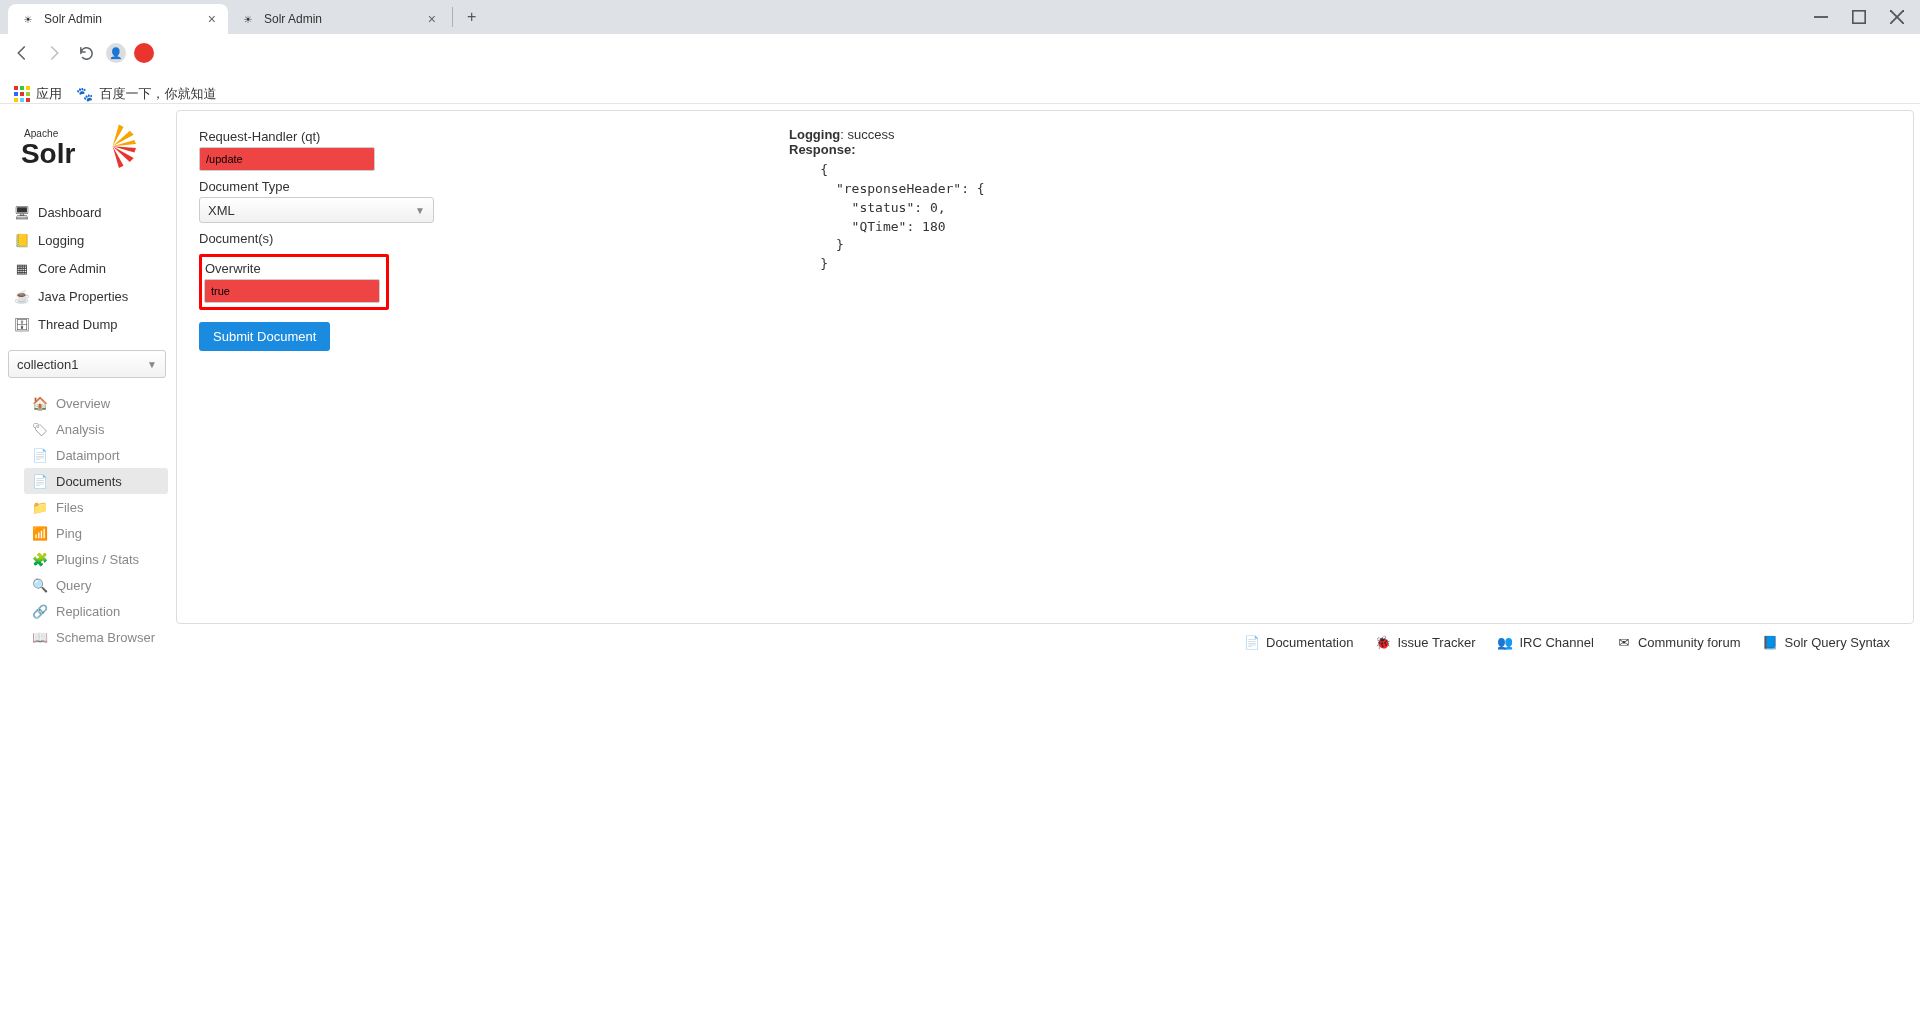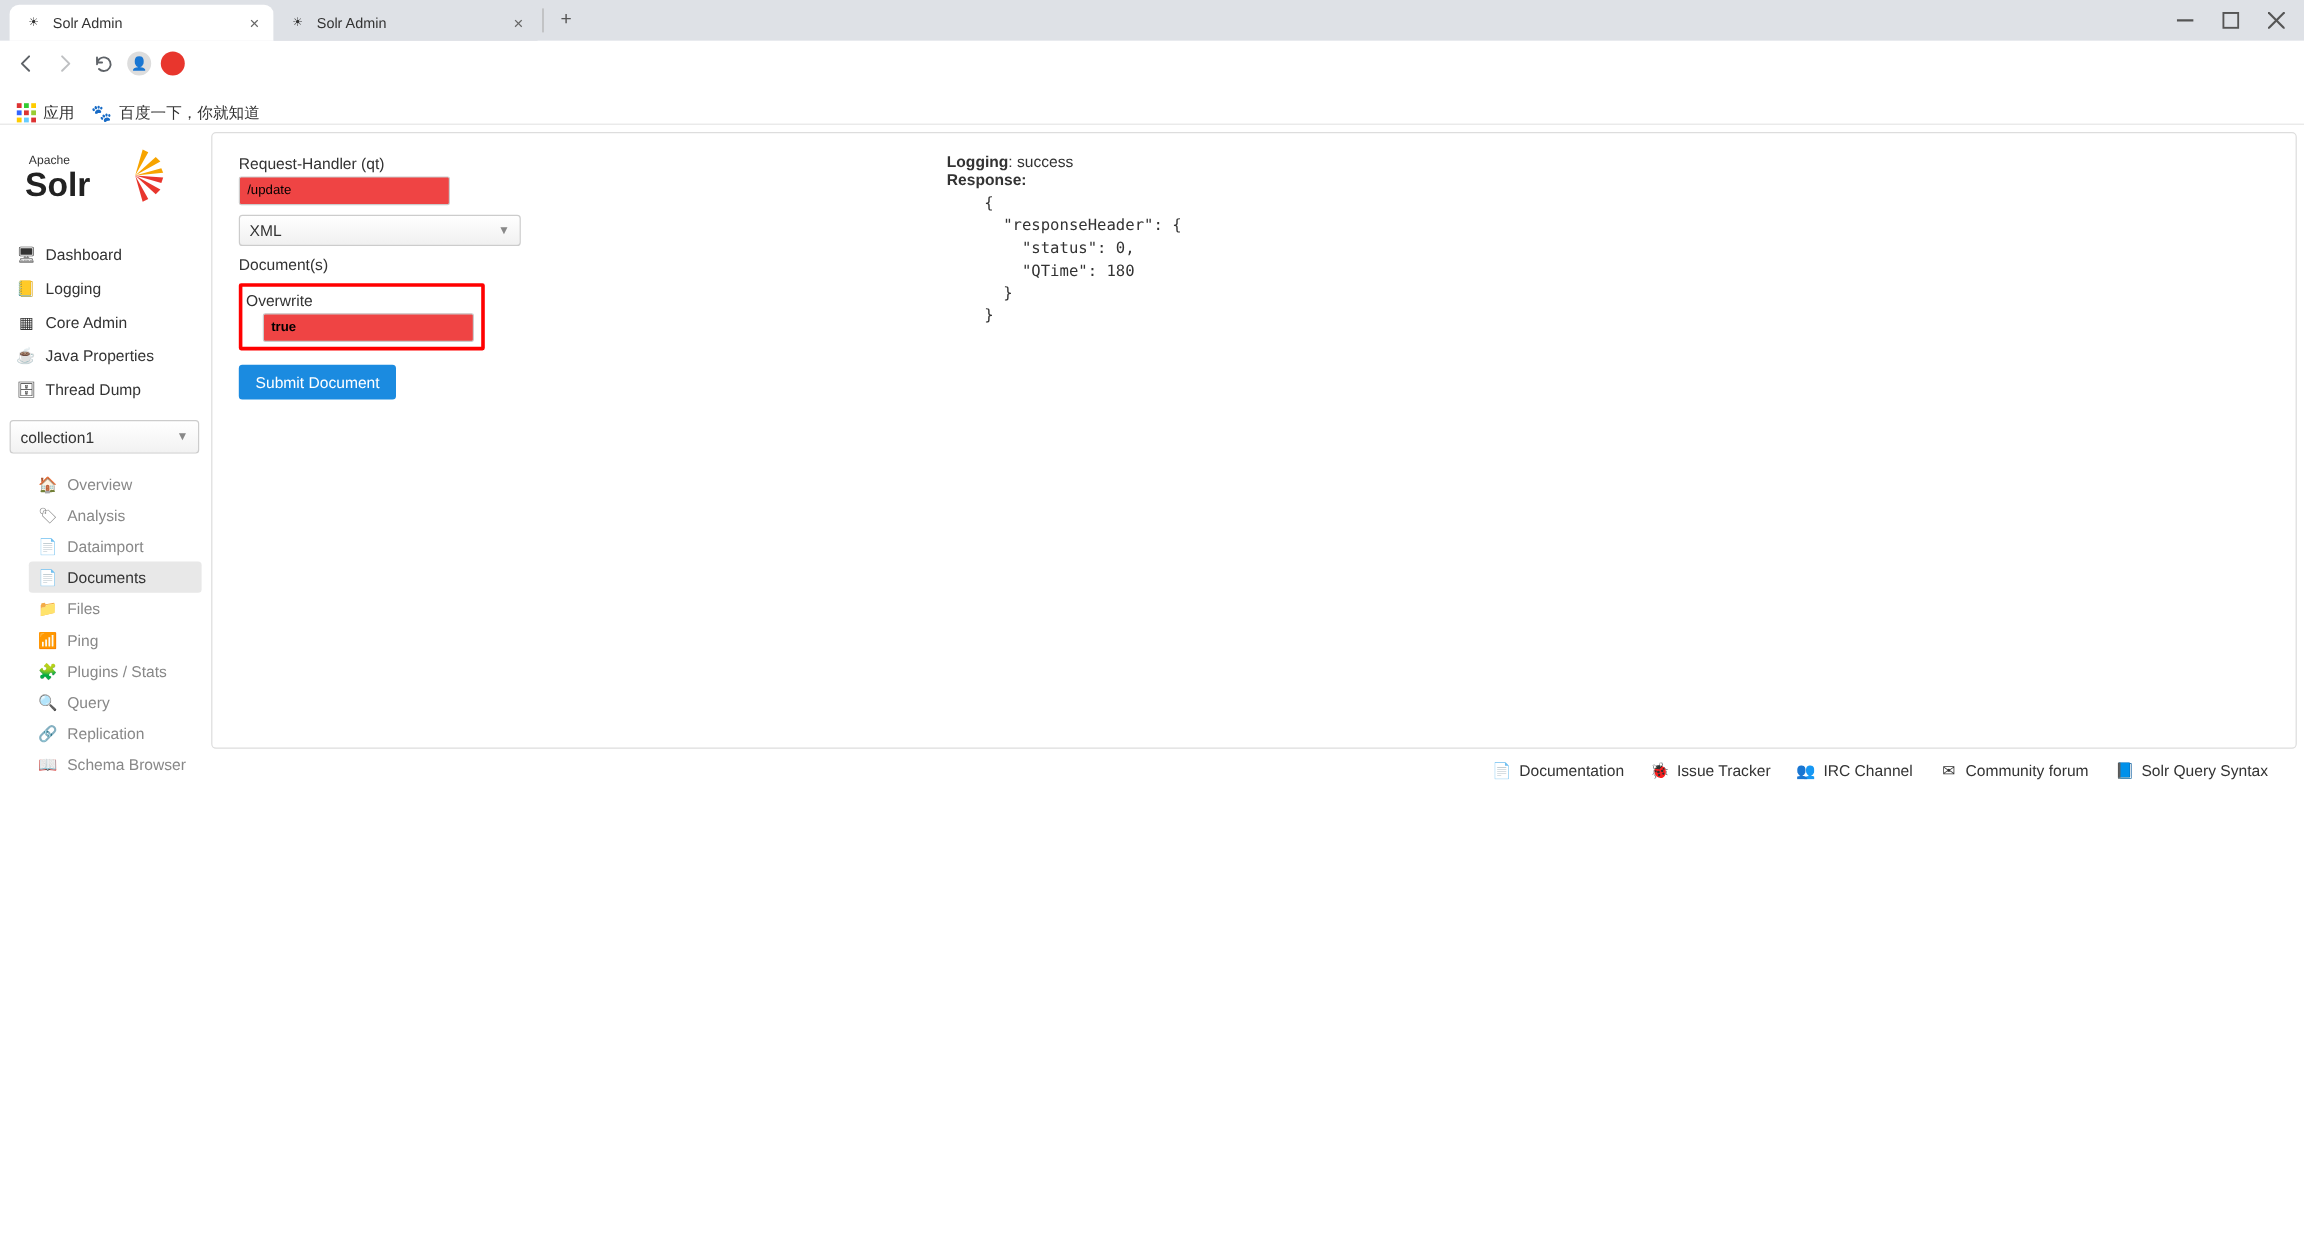--- a/index.html
+++ b/index.html
@@ -239,32 +239,33 @@
   </div>
 
   <div style="flex:1;display:flex;flex-direction:column">
   <div class="content-wrap">
     <div class="form-col">
       <div class="field-block">
         <div class="field-label">Request-Handler (qt)</div>
         <input class="text-input" value="/update" style="">
       </div>
       <div class="field-block">
+        <div class="field-label">Document Type</div>
         <div class="select-input">
           <span>XML</span>
           <span class="chev">▼</span>
         </div>
       </div>
       <div class="field-block">
         <div class="field-label">Document(s)</div>
       </div>
       <div class="field-block">
         <div class="highlight-ow">
           <div class="field-label" style="padding-left:3px">Overwrite</div>
-          <input class="text-input" style="margin-left: 17px; font-weight: bold;" value="true">
+          <input class="text-input" style="margin-left: 2px;" value="true">
         </div>
       </div>
       <button class="submit-btn">Submit Document</button>
     </div>
 
     <div class="resp-col">
       <div>
         <b>Logging</b>: <span>success</span>
       </div>
       <div><b>Response:</b></div>

